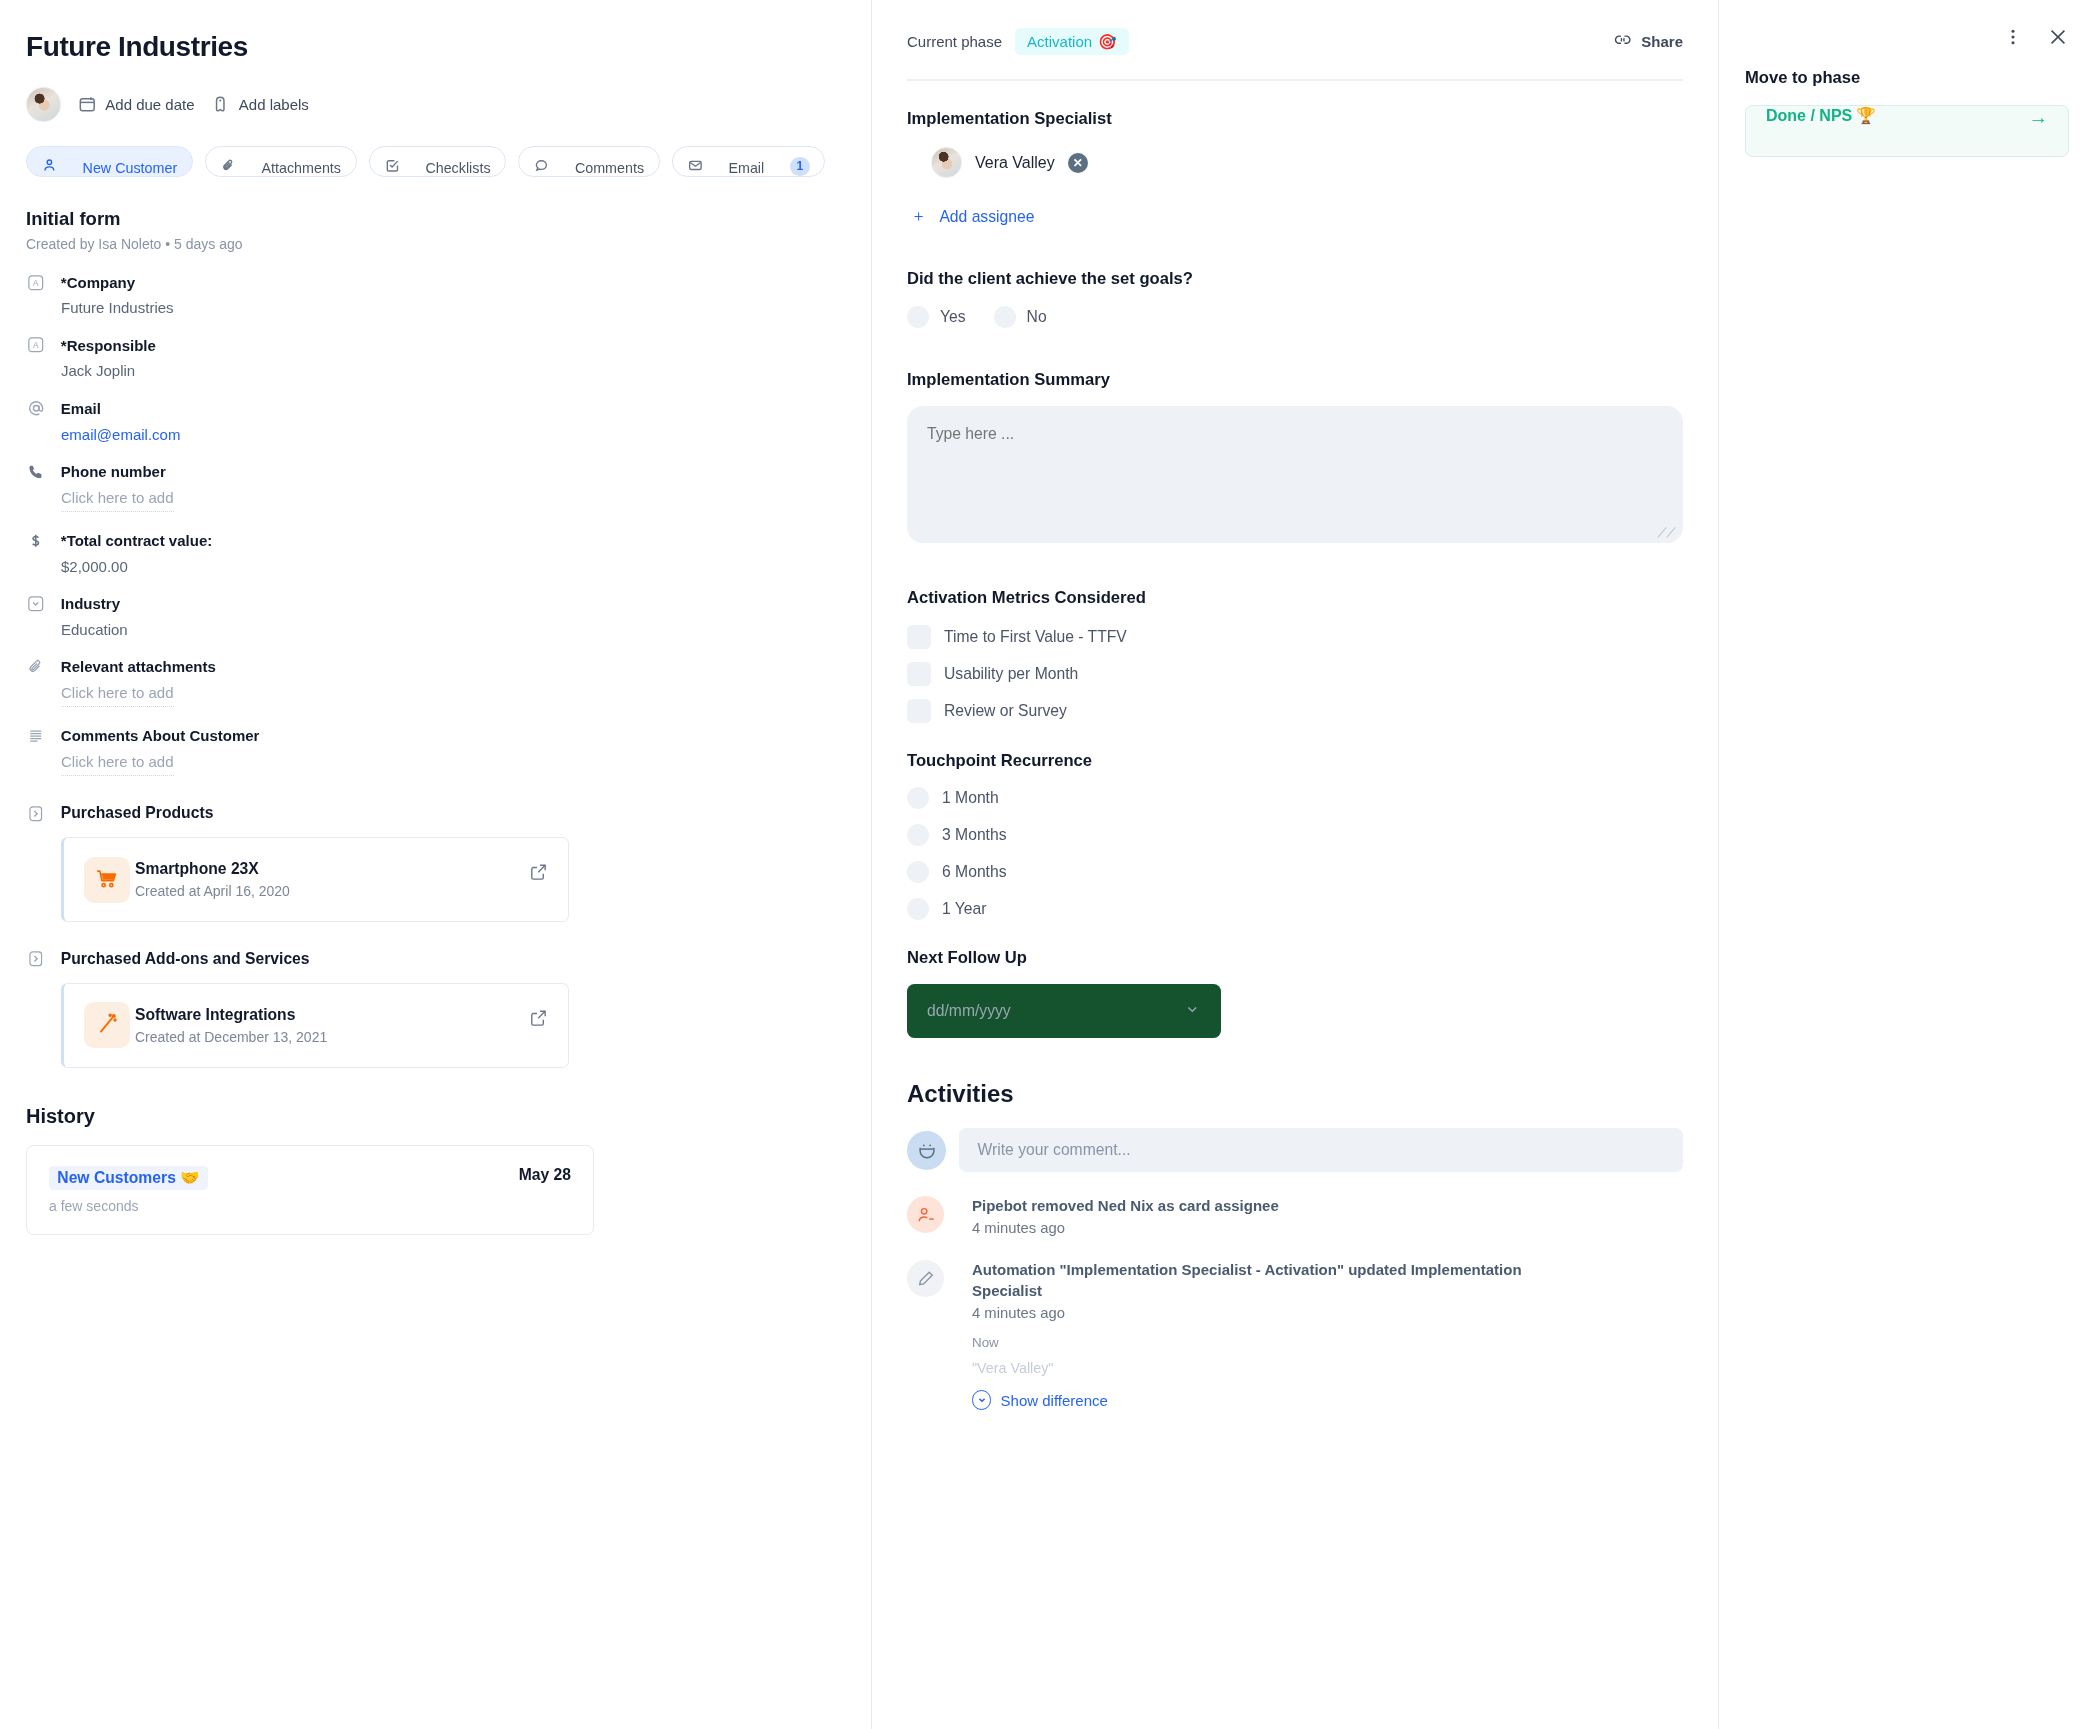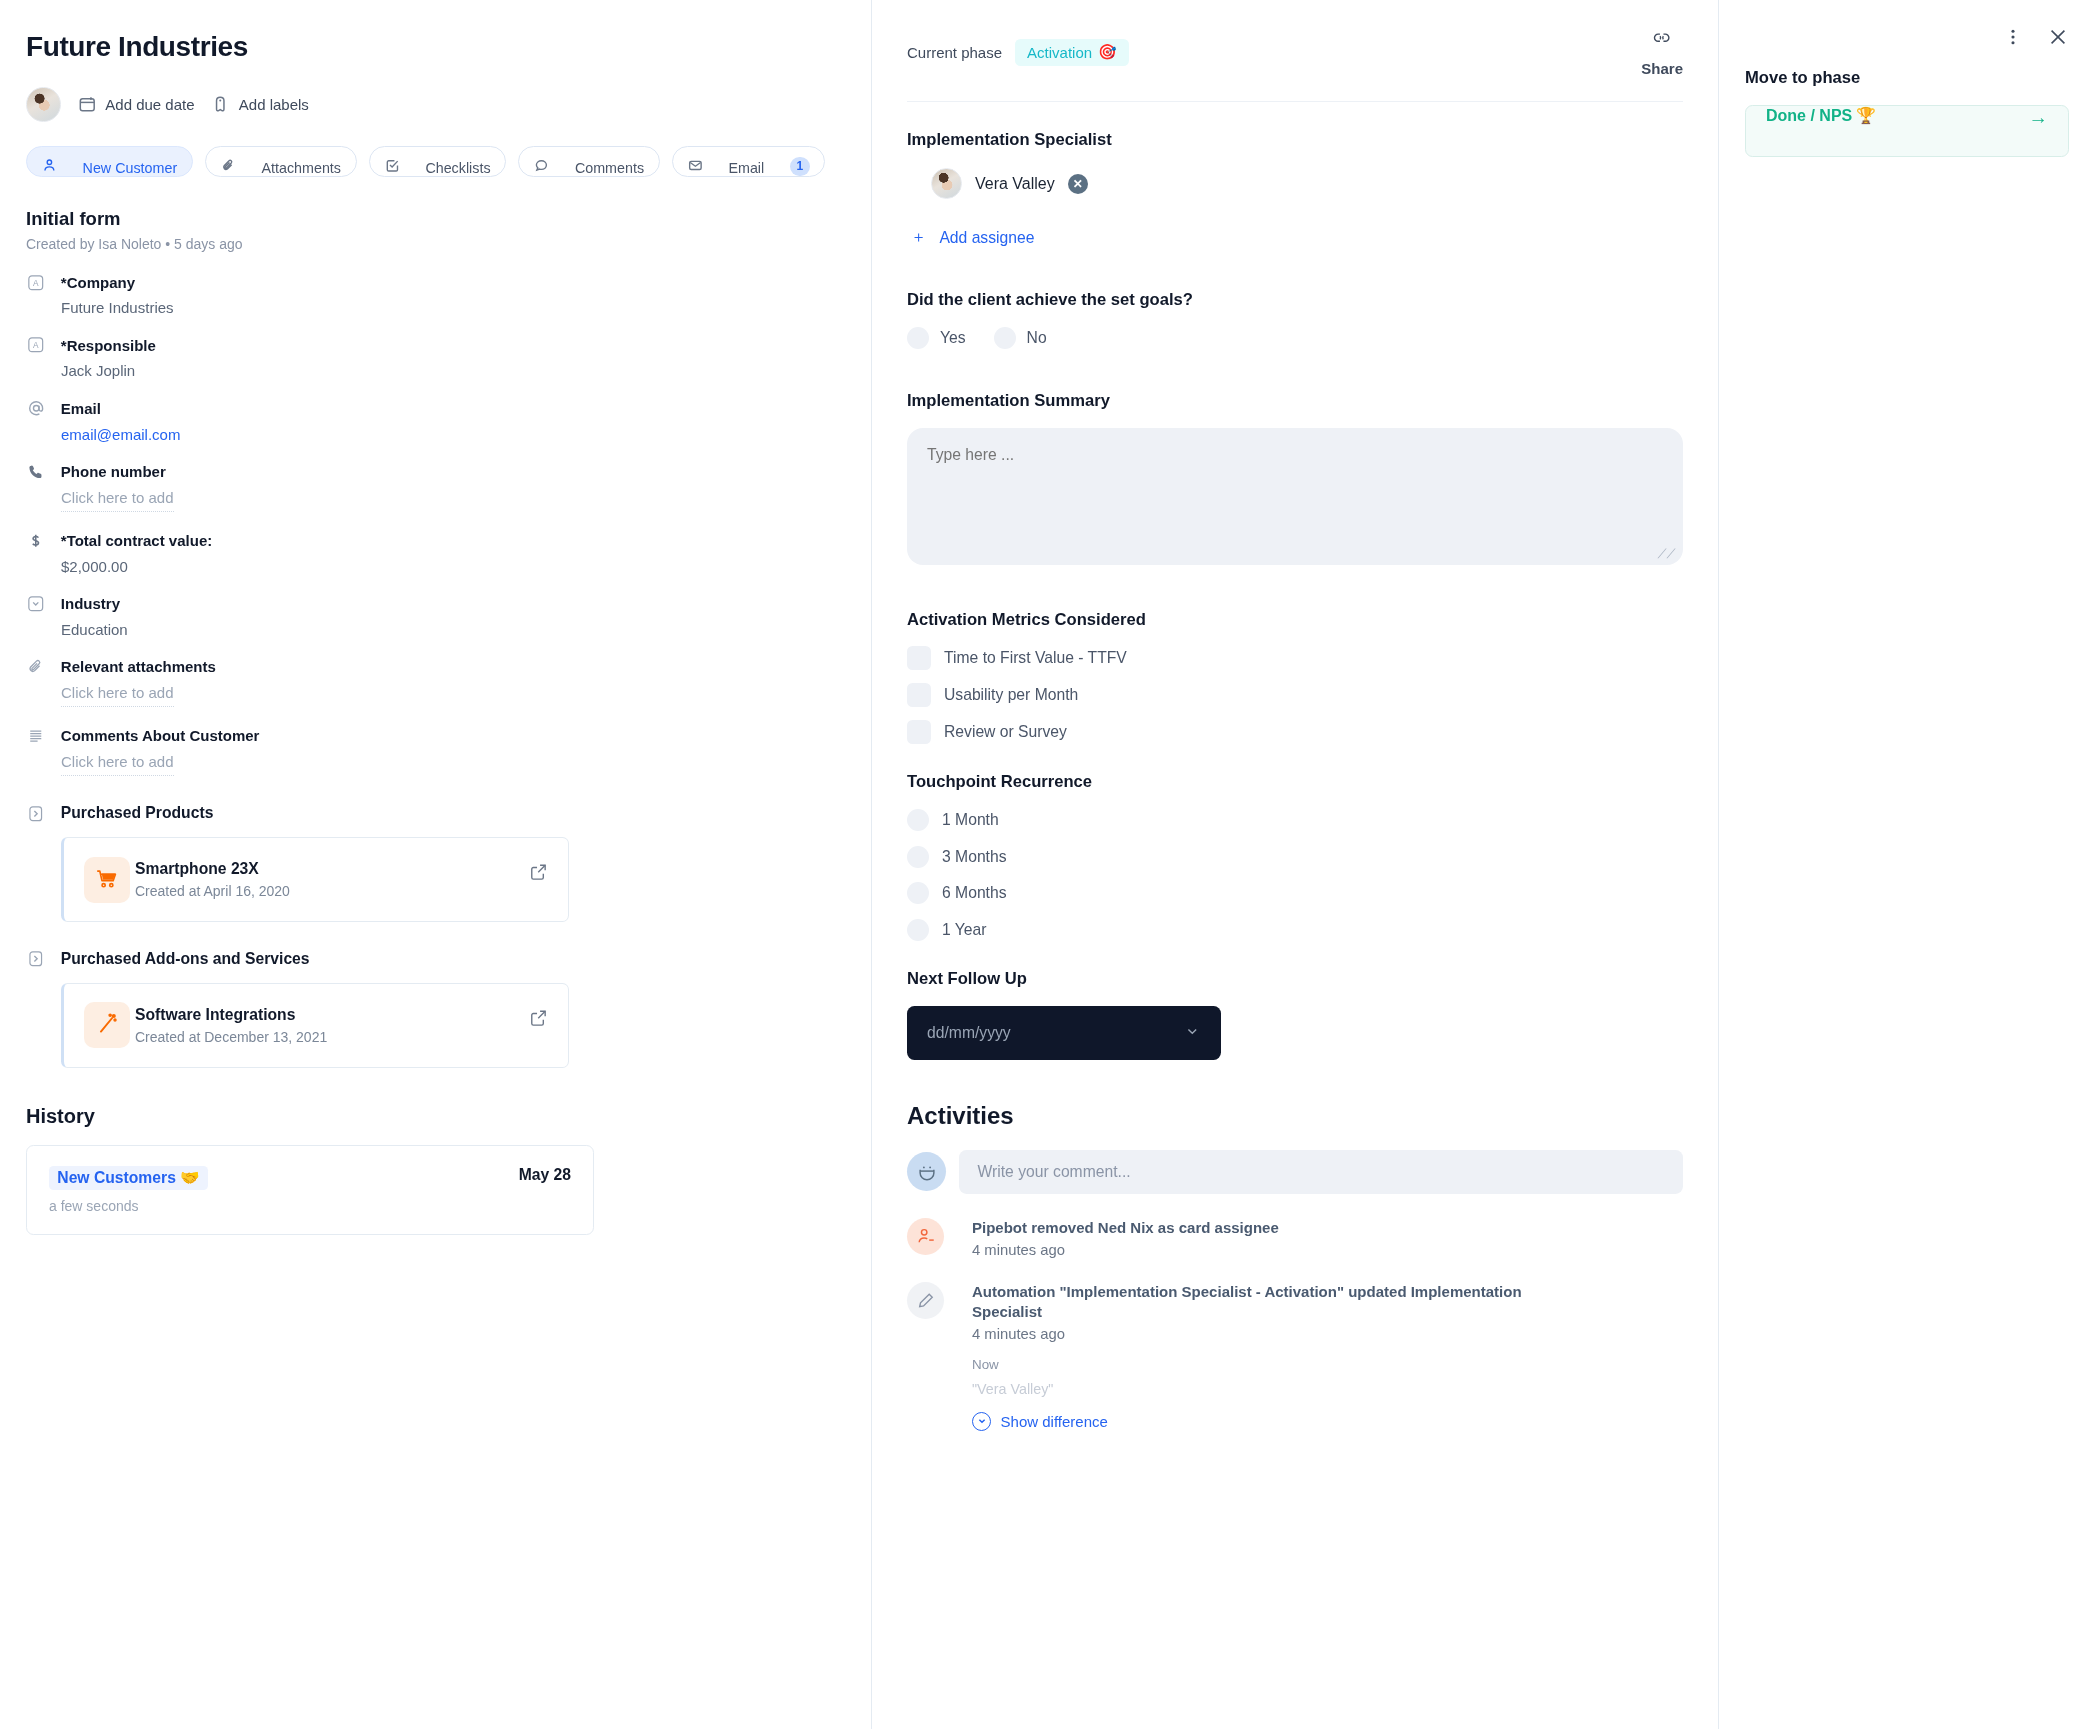--- a/index.html
+++ b/index.html
@@ -108,21 +108,21 @@
     overflow: hidden; position: relative;
   }
   .phase-bar { display:flex; align-items:center; justify-content: space-between; }
   .phase-left { display:flex; align-items:center; gap: 13px; }
   .phase-lbl { font-size: 15px; color: #3f4a5c; }
   .phase-pill {
     background:#e6fbfb; color:#16b8c8; font-size:15px; font-weight:400;
     padding: 4.6px 12px; border-radius: 5.5px; cursor:pointer;
     display:flex; align-items:center; gap:6.5px;
   }
-  .share-btn { display:flex; align-items:center; gap:9.2px; font-size:15px; font-weight:700; color:#3f4a5c; cursor:pointer;flex-direction:column; }
+  .share-btn { display:flex; align-items:center; gap:9.2px; font-size:15px; font-weight:700; color:#3f4a5c; cursor:pointer; }
   .divider { height:1.4px; background:#edf1f6; margin: 24px 0 28px 0; }
 
   .c-label { font-size: 16.6px; font-weight: 700; color:#11192a; margin-bottom: 18.5px; }
   .assignee { display:flex; align-items:center; gap: 13px; margin-left: 24px; }
   .avatar-md {
     width: 31px; height:31px; border-radius:50%;
     background:
       radial-gradient(circle at 40% 30%, #4b3426 0 18%, rgba(75,52,38,0) 19%),
       radial-gradient(circle at 52% 55%, #e8cbb4 0 24%, rgba(232,203,180,0) 25%),
       linear-gradient(150deg,#cbbfb0 0%, #e9e3dc 45%, #cfd8dd 100%);
@@ -150,21 +150,21 @@
   .ta-wrap { position: relative; }
   .ta-grip { position:absolute; right:7.4px; bottom:5.5px; color:#a9b3c1; font-size:13px; pointer-events:none; }
 
   .check-row { display:flex; align-items:center; gap:13px; margin-bottom: 13px; cursor:pointer; }
   .checkbox { width:24px;height:24px;border-radius:5.5px;background:#eef1f6;flex:none; }
   .check-lbl { font-size:15.7px; color:#4a5568; }
 
   .vradio-row { display:flex; align-items:center; gap:13px; margin-bottom: 14.8px; cursor:pointer; }
 
   .date-select {
-    width: 314px; height: 54px; background:#0f172a; border-radius:7.4px;
+    width: 314px; height: 54px; background:#14532d; border-radius:7.4px;
     display:flex; align-items:center; justify-content:space-between;
     padding: 0 20px; font-size:15.7px; color:#9aa5b5; cursor:pointer;
   }
 
   .activities-h { font-size: 24px; font-weight: 700; margin: 42px 0 20px 0; }
   .comment-row { display:flex; align-items:center; gap: 13px; }
   .smiley {
     width: 39px;height:39px;border-radius:50%;background:#c9dcf2;
     display:flex;align-items:center;justify-content:center;flex:none;
   }

